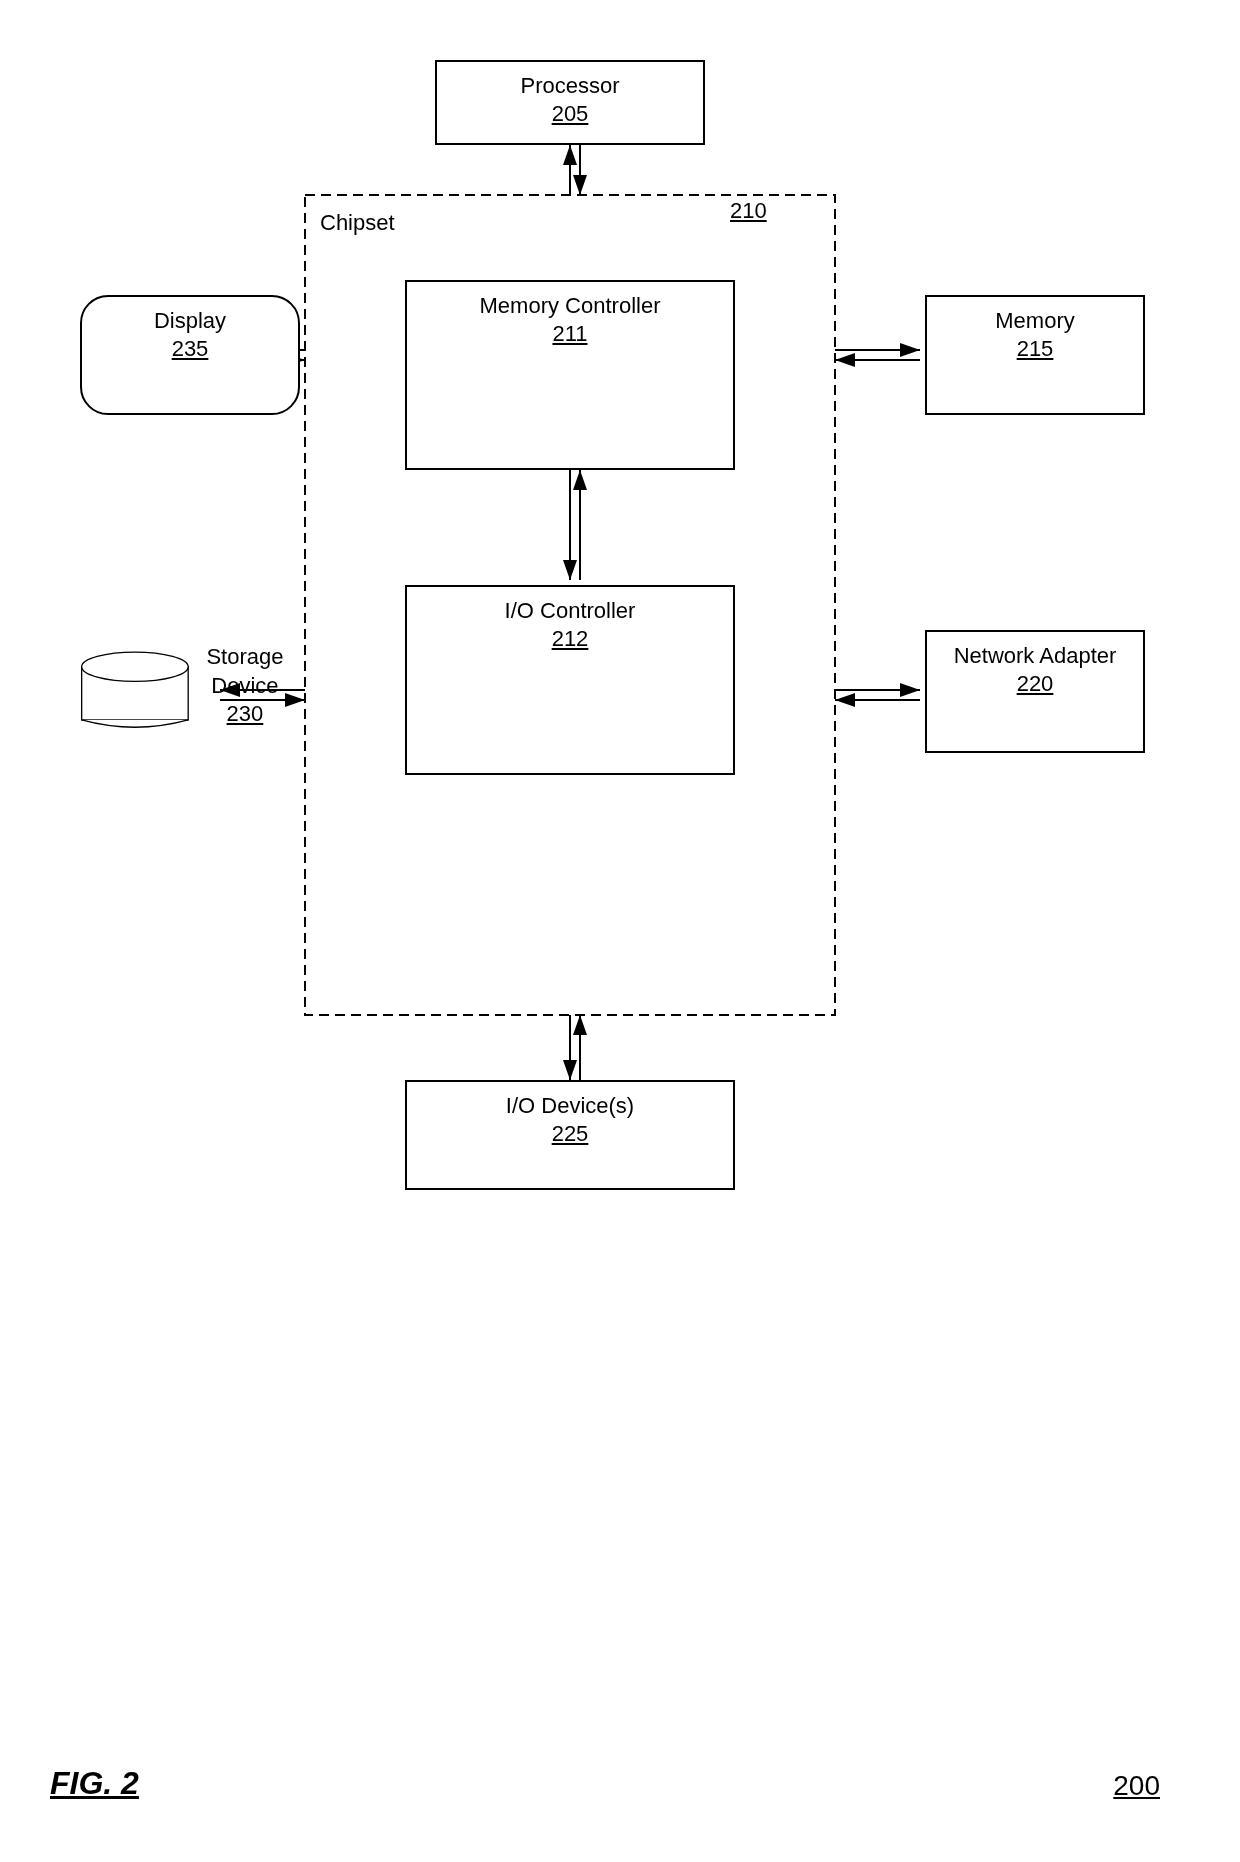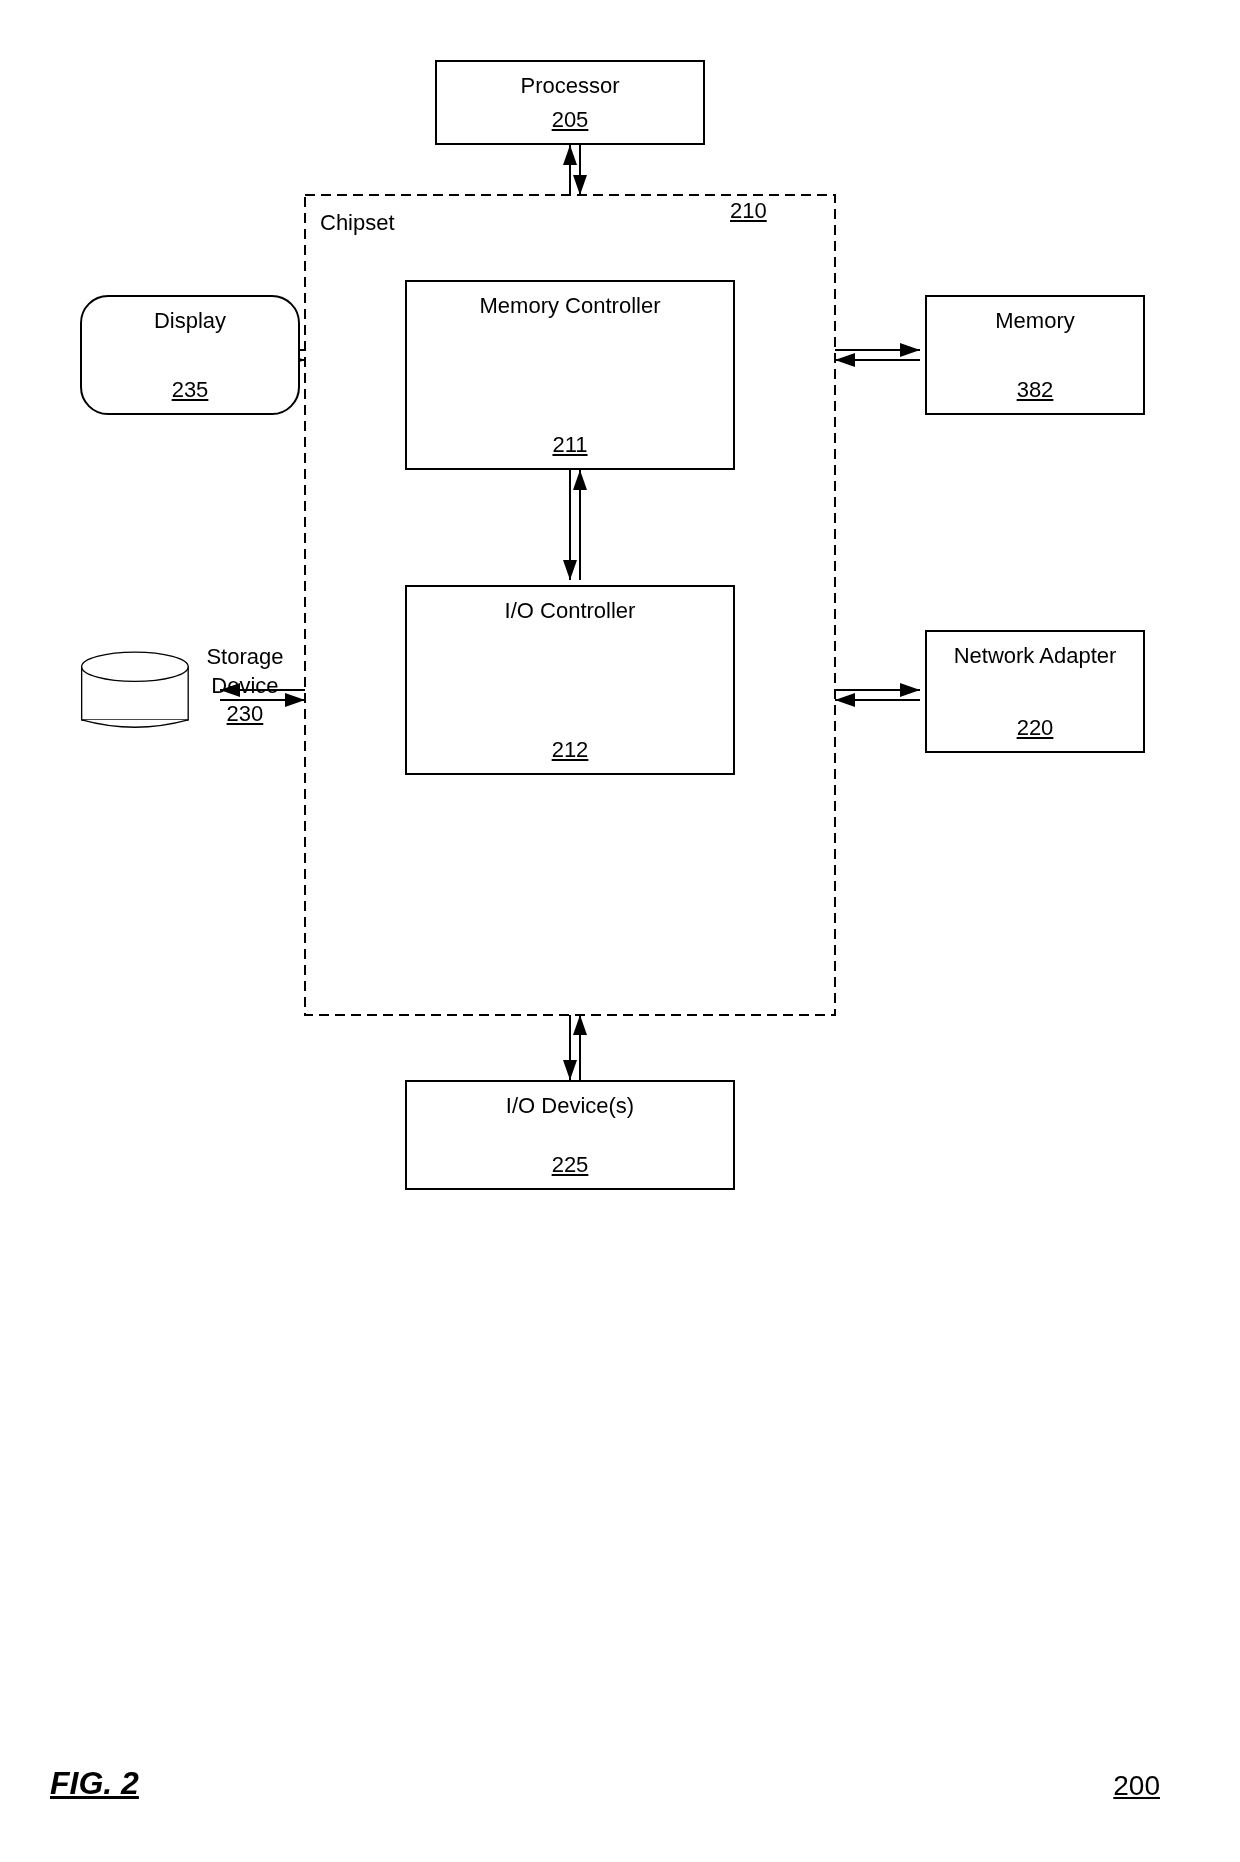--- a/index.html
+++ b/index.html
@@ -21,21 +21,21 @@
     }
 
     
     .box {
       position: absolute;
       border: 2px solid #000;
       background: #fff;
       display: flex;
       flex-direction: column;
       align-items: center;
-      justify-content: space-between;
+      justify-content: flex-start;
       text-align: center;
       padding: 10px;
     }
 
     .box-label {
       font-size: 22px;
       line-height: 1.3;
     }
 
     .box-number {
@@ -136,21 +136,21 @@
     <span class="box-number">211</span>
   </div>
 
   <div class="box" style="left: 355px; top: 545px; width: 330px; height: 190px;">
     <span class="box-label">I/O Controller</span>
     <span class="box-number">212</span>
   </div>
 
   <div class="box" style="left: 875px; top: 255px; width: 220px; height: 120px;">
     <span class="box-label">Memory</span>
-    <span class="box-number">382</span>
+    <span class="box-number">215</span>
   </div>
 
   <div class="box" style="left: 30px; top: 255px; width: 220px; height: 120px; border-radius: 28px;">
     <span class="box-label">Display</span>
     <span class="box-number">235</span>
   </div>
 
   <div class="box" style="left: 875px; top: 590px; width: 220px; height: 123px;">
     <span class="box-label">Network Adapter</span>
     <span class="box-number">220</span>

